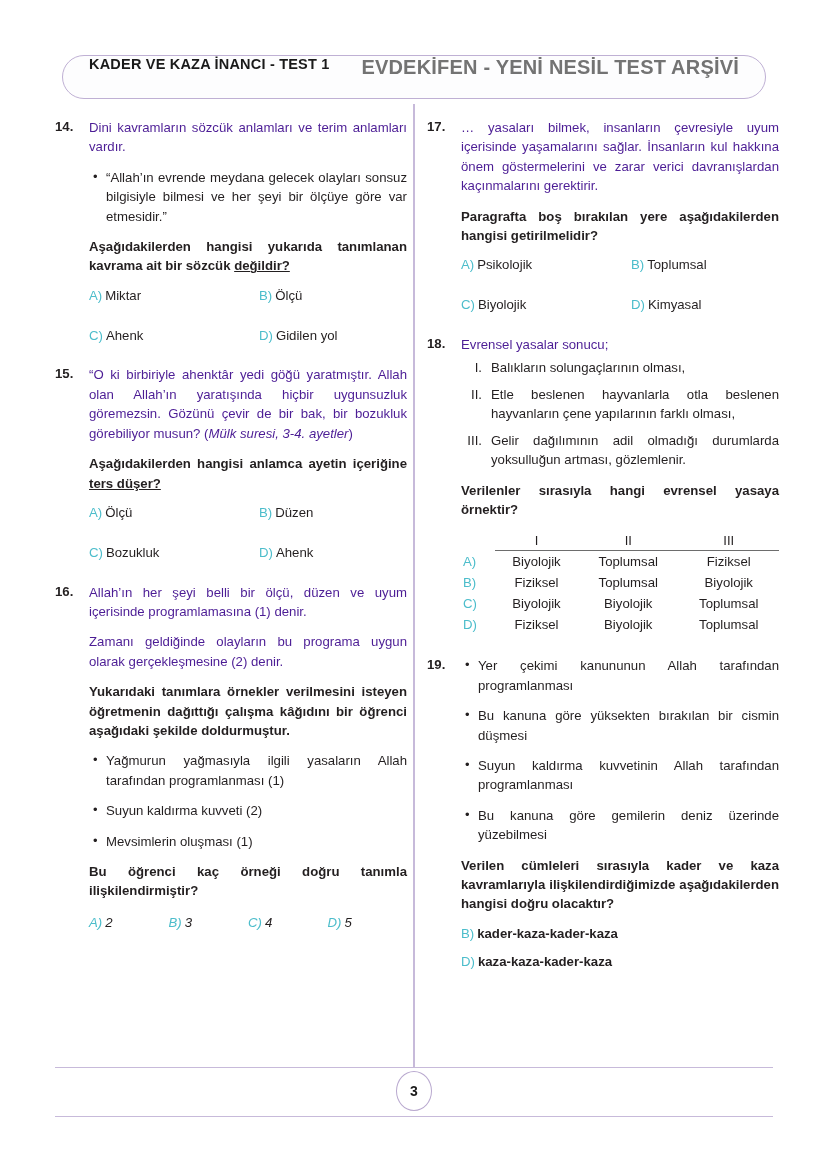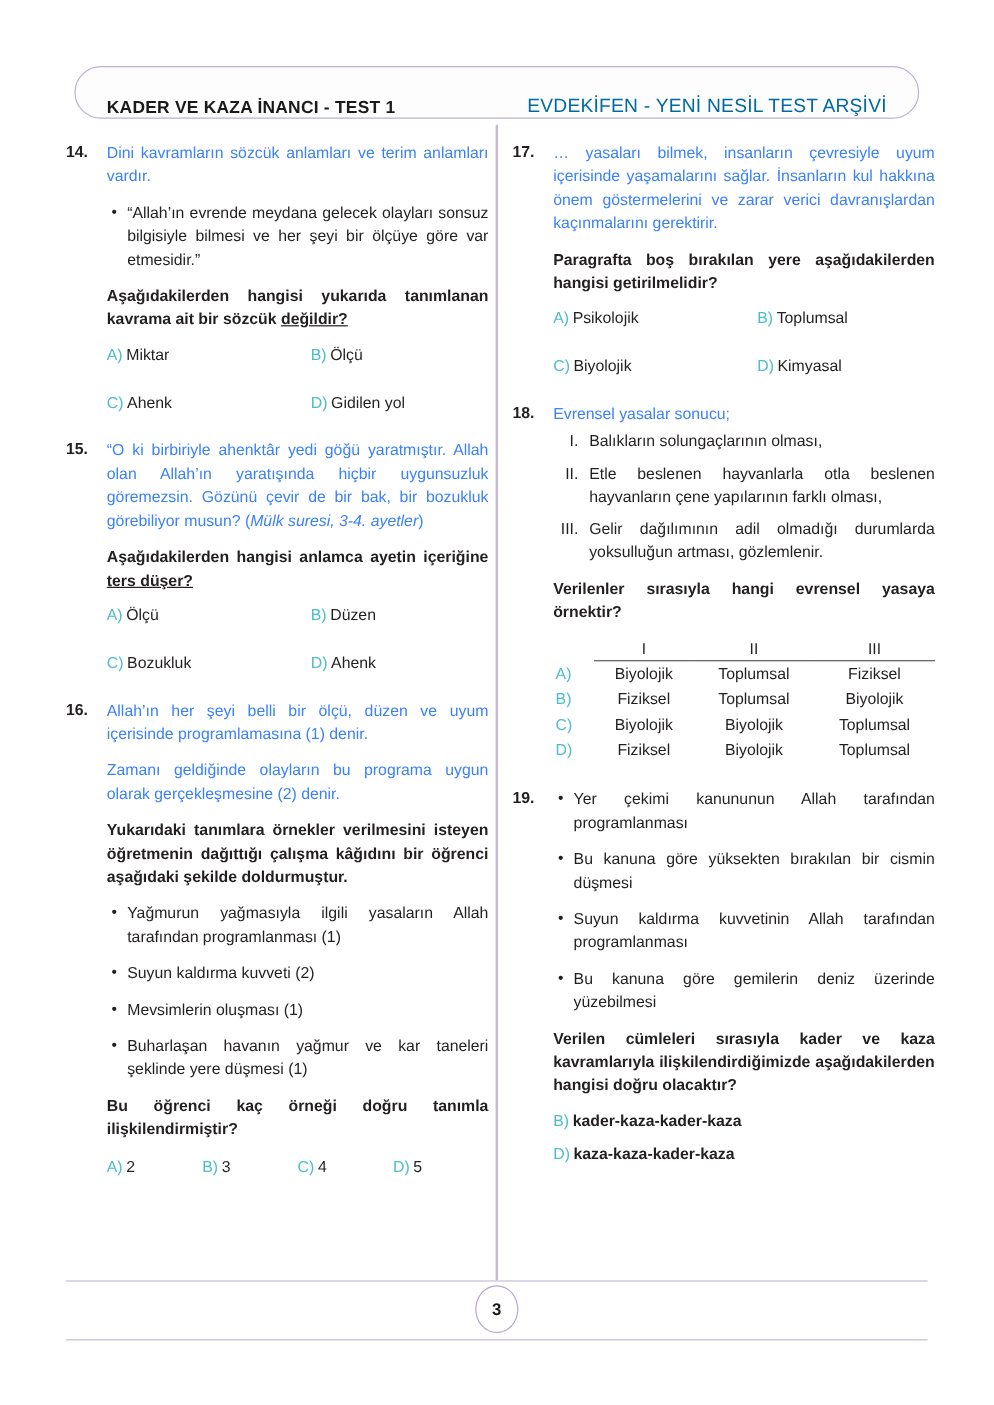--- a/index.html
+++ b/index.html
@@ -14,32 +14,32 @@
 
   
   .header-box {
     position: absolute;
     left: 62px; top: 55px;
     width: 704px; height: 44px;
     border: 1.6px solid #bfb0d4;
     border-radius: 22px;
     background: #fdfdfe;
     display: flex;
-    align-items: flex-end;
+    align-items: flex-start;
   }
   .header-left {
     font-size: 14.5px; font-weight: bold;
     letter-spacing: .2px;
     color: #1a1a1a;
     margin-left: 26px;
   }
   .header-right {
-    font-size: 16px; font-weight: normal;
+    font-size: 20px; font-weight: bold;
     letter-spacing: .2px;
-    color: #0369a1;
+    color: #737373;
     margin-left: auto; margin-right: 26px;
   }
 
   
   .divider {
     position: absolute;
     left: 413px; top: 104px;
     width: 2px; height: 963px;
     background: #c7bada;
   }
@@ -61,21 +61,21 @@
     color: #231f20;
     padding-top: 1px;
     text-align: left;
   }
   .q-body { flex: 1 1 auto; min-width: 0; }
 
   .para {
     font-size: 13.2px;
     line-height: 1.47;
     text-align: justify;
-    color: #3b82f6;
+    color: #4c1d95;
     margin-bottom: 11px;
   }
   .para:last-child { margin-bottom: 0; }
   .para.plain { text-align: justify; }
   .ital { font-style: italic; }
 
   .prompt {
     font-size: 13.2px;
     line-height: 1.47;
     font-weight: bold;
@@ -127,20 +127,21 @@
     grid-template-columns: 1fr 1fr;
     row-gap: 13px;
     column-gap: 4px;
     margin-top: 2px;
     gap: 22px;
   }
   .opts-row4 {
     display: grid;
     grid-template-columns: repeat(4, 1fr);
     margin-top: 13px;
+    font-style: italic;
   }
   .opts-stack {
     display: grid;
     grid-template-columns: 1fr;
     row-gap: 10px;
     margin-top: 2px;
   }
   .opt {
     font-size: 13.2px;
     line-height: 1.35;
@@ -243,21 +244,20 @@
     <div class="q">
       <div class="q-num">16.</div>
       <div class="q-body">
         <div class="para">Allah’ın her şeyi belli bir ölçü, düzen ve uyum içerisinde programlamasına (1) denir.</div>
         <div class="para">Zamanı geldiğinde olayların bu programa uygun olarak gerçekleşmesine (2) denir.</div>
         <div class="prompt">Yukarıdaki tanımlara örnekler verilmesini isteyen öğretmenin dağıttığı çalışma kâğıdını bir öğrenci aşağıdaki şekilde doldurmuştur.</div>
         <ul class="blist tight">
           <li>Yağmurun yağmasıyla ilgili yasaların Allah tarafından programlanması (1)</li>
           <li>Suyun kaldırma kuvveti (2)</li>
           <li>Mevsimlerin oluşması (1)</li>
-          <li>Buharlaşan havanın yağmur ve kar taneleri şeklinde yere düşmesi (1)</li>
         </ul>
         <div class="prompt">Bu öğrenci kaç örneği doğru tanımla ilişkilendirmiştir?</div>
         <div class="opts-row4">
           <div class="opt"><span class="ol">A)</span><span>2</span></div>
           <div class="opt"><span class="ol">B)</span><span>3</span></div>
           <div class="opt"><span class="ol">C)</span><span>4</span></div>
           <div class="opt"><span class="ol">D)</span><span>5</span></div>
         </div>
       </div>
     </div>

